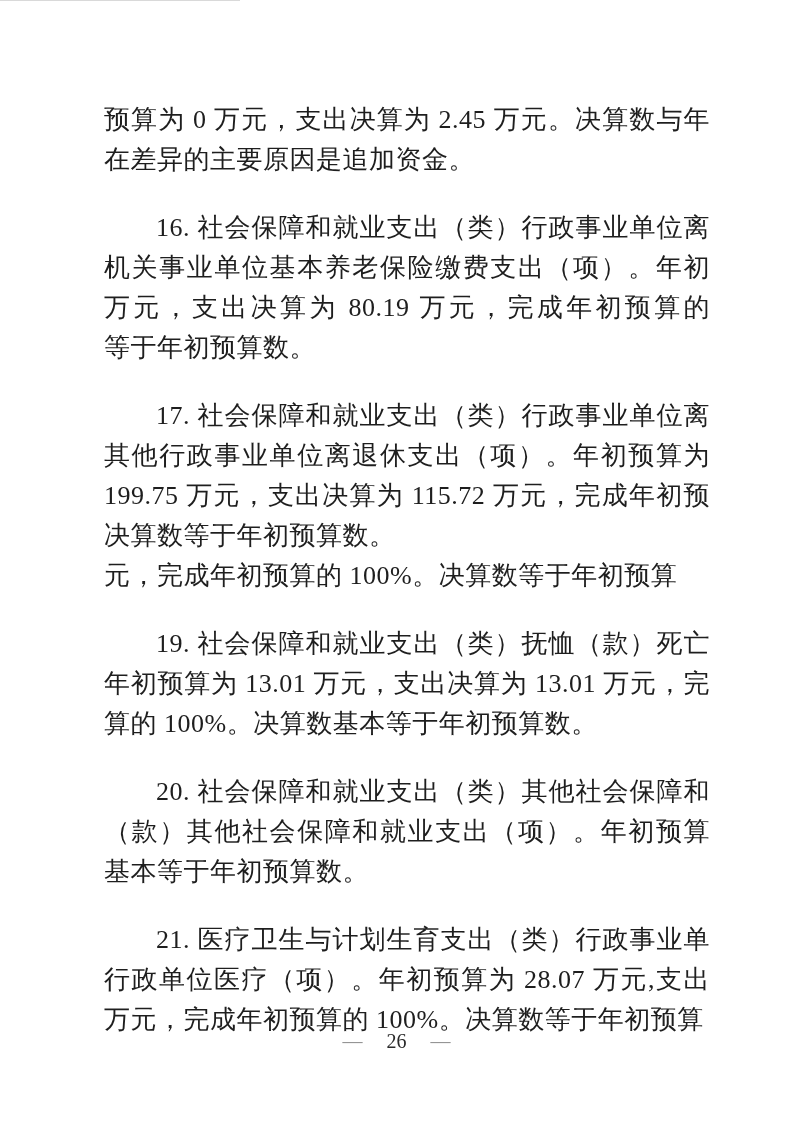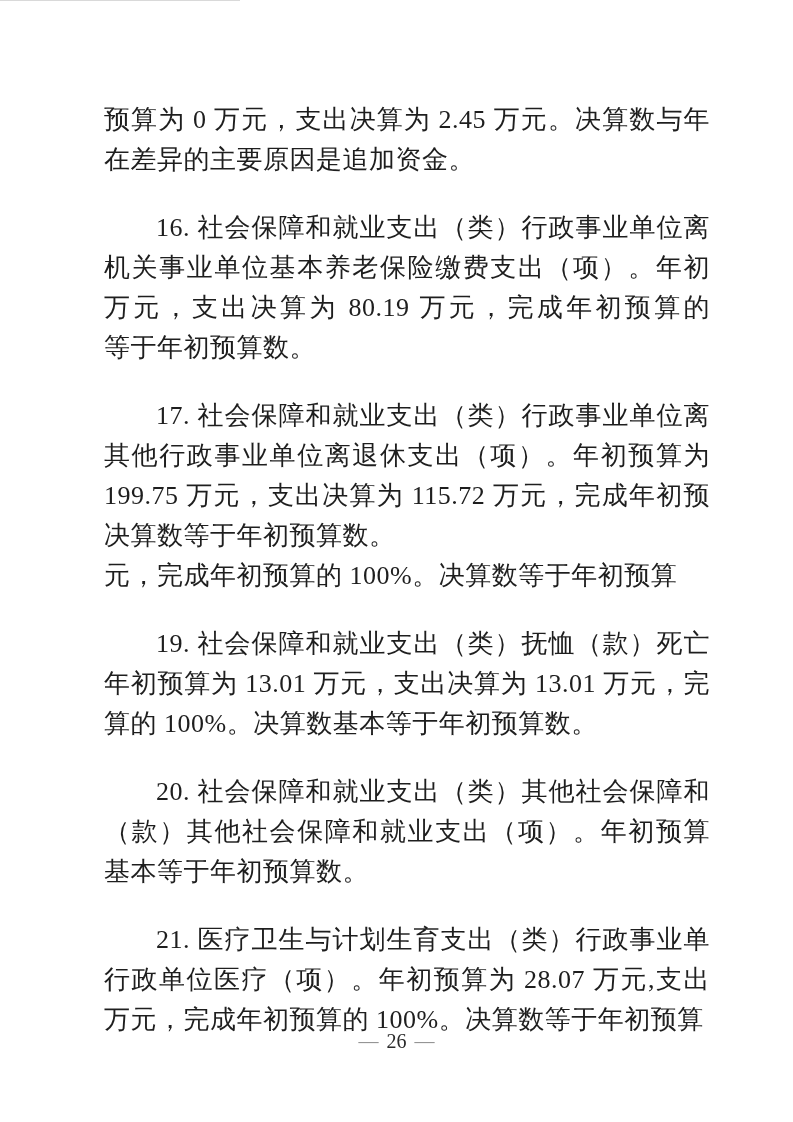--- a/index.html
+++ b/index.html
@@ -68,21 +68,21 @@
     line-height: 30px;
     text-align: center;
     font-size: 20px;
   }
   .page-footer .dash {
     color: #8f8f8f;
     letter-spacing: 0;
   }
   .page-footer .num {
     color: #2a2a2a;
-    margin: 0 8px;
+    margin: 0 24px;
   }
 </style>
 </head>
 <body>
 
 <div class="page">
   <div class="artifact-top"></div>
 
   <main class="body-text" id="doc-body">
       <div class="paragraph">

